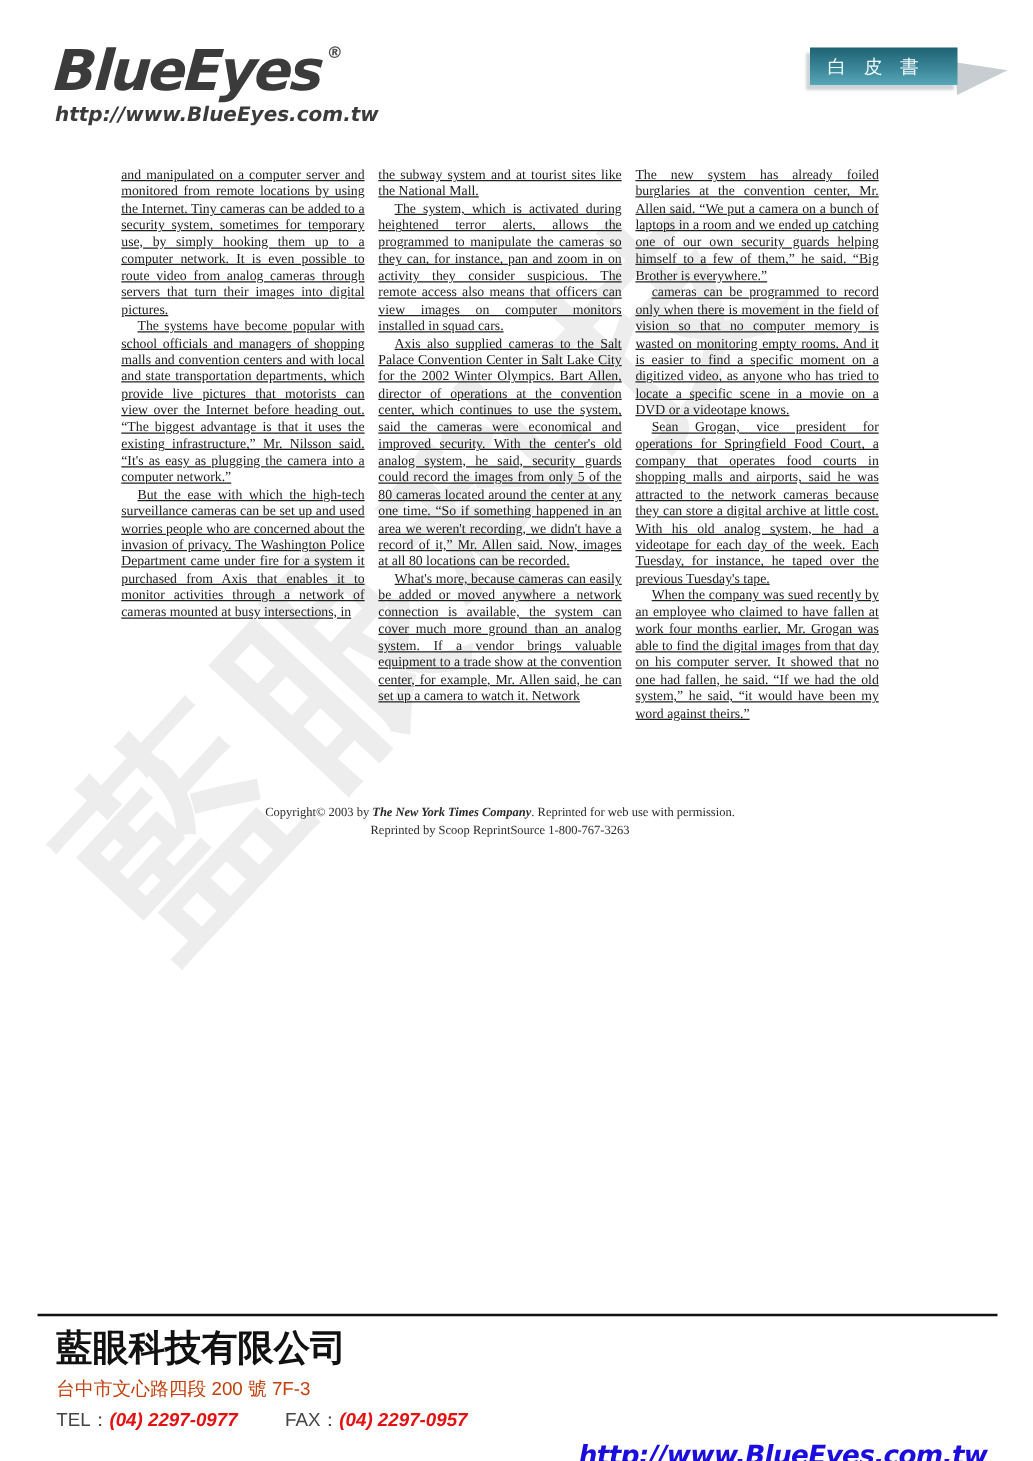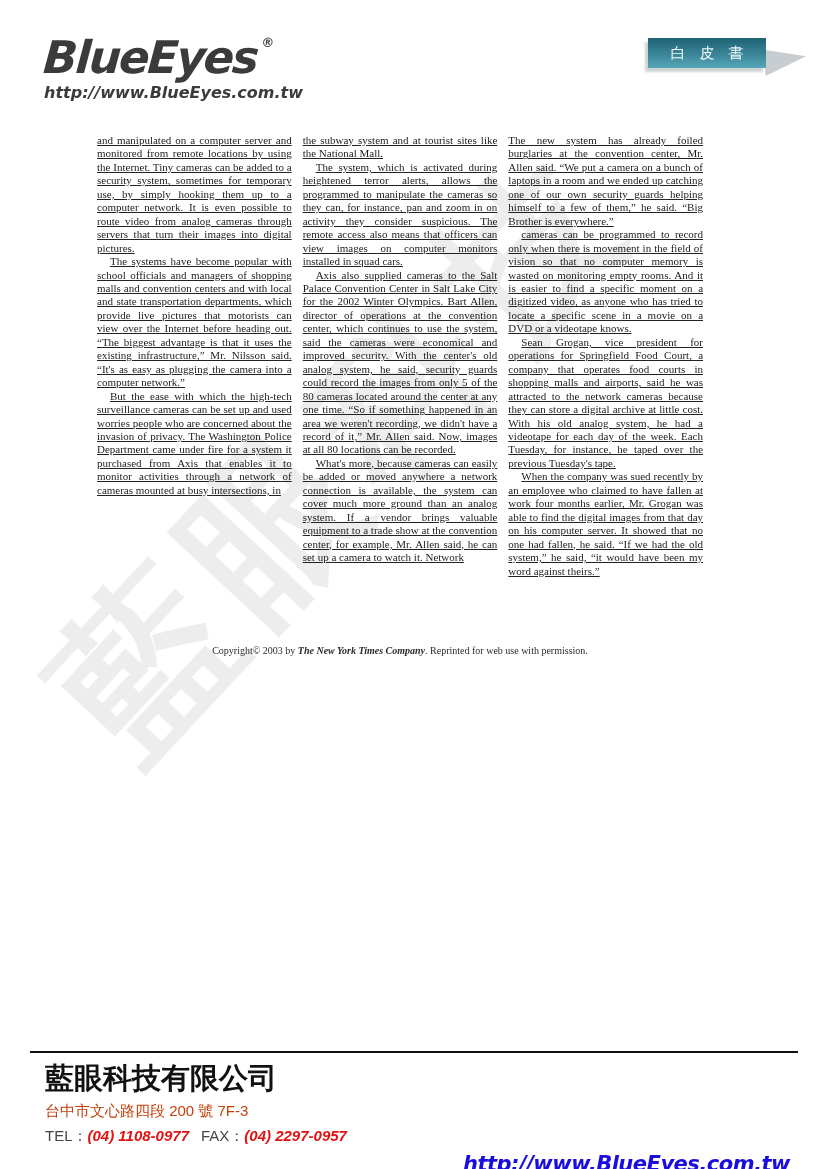--- a/index.html
+++ b/index.html
@@ -29,21 +29,21 @@
     font-family: "DejaVu Sans", sans-serif;
     font-weight: bold; font-style: italic;
     font-size: 16px; color: #3b3b3b; margin-top: 2px; letter-spacing: 0px;
   }
 
   .banner {
     position: absolute; left: 648px; top: 38px; z-index: 2;
     width: 118px; height: 30px;
     background: linear-gradient(180deg, #1f6273 0%, #3a8699 55%, #57a7b8 100%);
     box-shadow: -3px 4px 2px rgba(168,177,182,0.55);
-    display: flex; align-items: center; justify-content: center;
+    display: flex; align-items: center; justify-content: flex-start;
   }
   .banner-label {
     color: #f2fafc; font-size: 15px; letter-spacing: 14px;
     text-indent: 14px; font-family: "DejaVu Sans", sans-serif;
   }
   .banner-swoosh {
     position: absolute; left: 764px; top: 44px; z-index: 1;
     width: 42px; height: 32px; background: #c7cdd0;
     clip-path: polygon(0 18%, 100% 38%, 4% 100%);
   }
@@ -86,21 +86,21 @@
   .footer-line { border-top: 2px solid #111; height: 0; }
   .footer-content { display: flex; justify-content: space-between; margin-top: 8px; flex-direction: column; }
   .footer-left { padding-left: 15px; }
   .company-name {
     font-family: "DejaVu Sans", sans-serif;
     font-size: 29px; font-weight: bold; color: #111; line-height: 34px;
   }
   .address { font-size: 15px; color: #c2410c; margin-top: 7px; }
   .telfax { font-size: 15px; color: #444; margin-top: 6px; }
   .telfax .num { color: #e31111; font-weight: bold; font-style: italic; }
-  .telfax .fax-label { margin-left: 12px; }
+  .telfax .fax-label { margin-left: 38px; }
 
   .footer-right { display: flex; flex-direction: column; align-items: flex-end; padding-right: 8px; }
   .website {
     font-family: "DejaVu Sans", sans-serif;
     font-weight: bold; font-style: italic;
     font-size: 21px; color: #1a0ddd; margin-top: 6px; letter-spacing: -0.5px;
     text-decoration: none;
   }
   .note-row { display: flex; align-items: flex-start; margin-top: 12px; }
   .note { font-size: 12px; color: #a16207; margin-right: 28px; margin-top: 2px; }
@@ -142,29 +142,30 @@
   <div class="article-col">
       <p>The new system has already foiled burglaries at the convention center, Mr. Allen said. “We put a camera on a bunch of laptops in a room and we ended up catching one of our own security guards helping himself to a few of them,” he said. “Big Brother is everywhere.”</p>
       <p>cameras can be programmed to record only when there is movement in the field of vision so that no computer memory is wasted on monitoring empty rooms. And it is easier to find a specific moment on a digitized video, as anyone who has tried to locate a specific scene in a movie on a DVD or a videotape knows.</p>
       <p>Sean Grogan, vice president for operations for Springfield Food Court, a company that operates food courts in shopping malls and airports, said he was attracted to the network cameras because they can store a digital archive at little cost. With his old analog system, he had a videotape for each day of the week. Each Tuesday, for instance, he taped over the previous Tuesday's tape.</p>
       <p>When the company was sued recently by an employee who claimed to have fallen at work four months earlier, Mr. Grogan was able to find the digital images from that day on his computer server. It showed that no one had fallen, he said. “If we had the old system,” he said, “it would have been my word against theirs.”</p>
     </div>
 </div>
 
 <div class="copyright">
   <div><span>Copyright© 2003 by </span><span class="nyt">The New York Times Company</span><span>. Reprinted for web use with permission.</span></div>
+  <div>Reprinted by Scoop ReprintSource 1-800-767-3263</div>
 </div>
 
 <div class="footer">
   <div class="footer-line"></div>
   <div class="footer-content">
     <div class="footer-left">
       <div class="company-name">藍眼科技有限公司</div>
       <div class="address">台中市文心路四段 200 號 7F-3</div>
-      <div class="telfax"><span>TEL：</span><span class="num">(04) 1108-0977</span><span class="fax-label">FAX：</span><span class="num">(04) 2297-0957</span></div>
+      <div class="telfax"><span>TEL：</span><span class="num">(04) 2297-0977</span><span class="fax-label">FAX：</span><span class="num">(04) 2297-0957</span></div>
     </div>
     <div class="footer-right">
       <a class="website" href="#">http://www.BlueEyes.com.tw</a>
       <div class="note-row">
         <span class="note">*更多詳盡資訊請洽本公司網站</span>
         <span class="dots-page">
           <span class="dots">
               <span></span>
               <span></span>
               <span></span>

